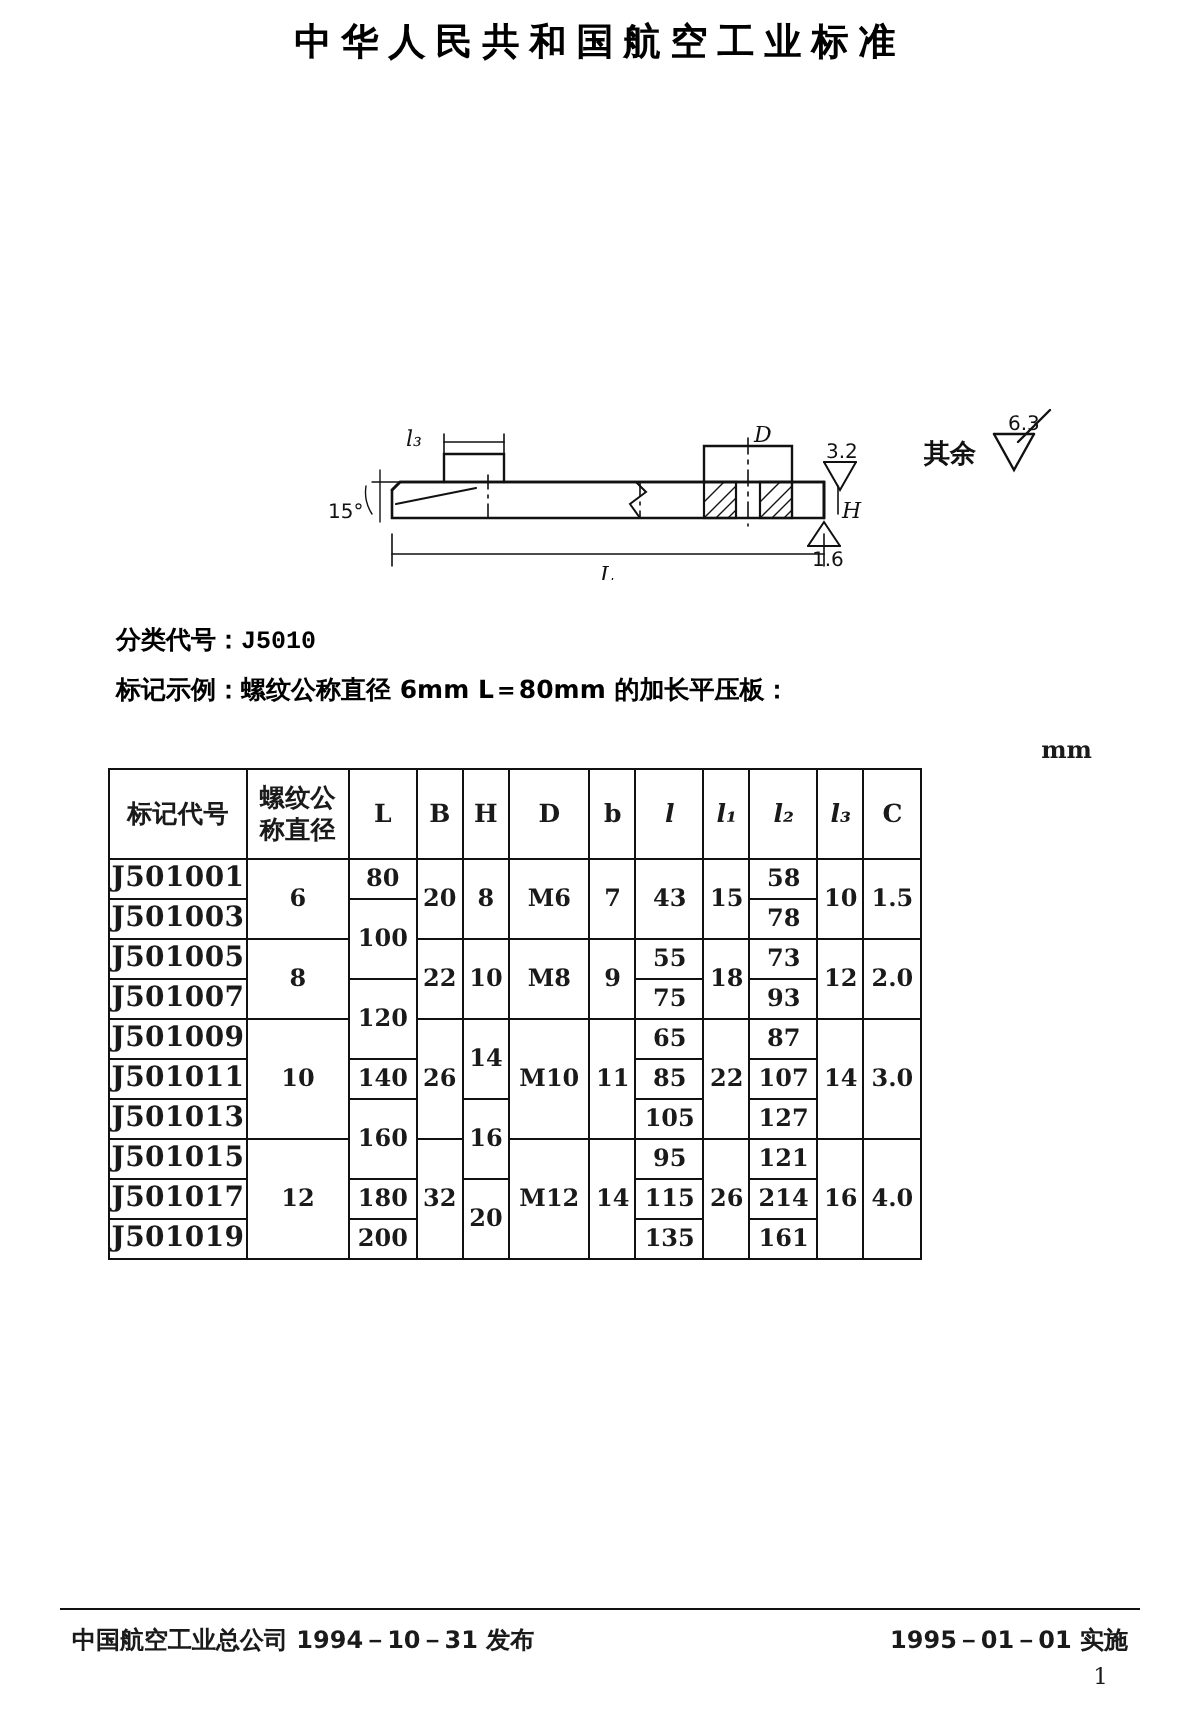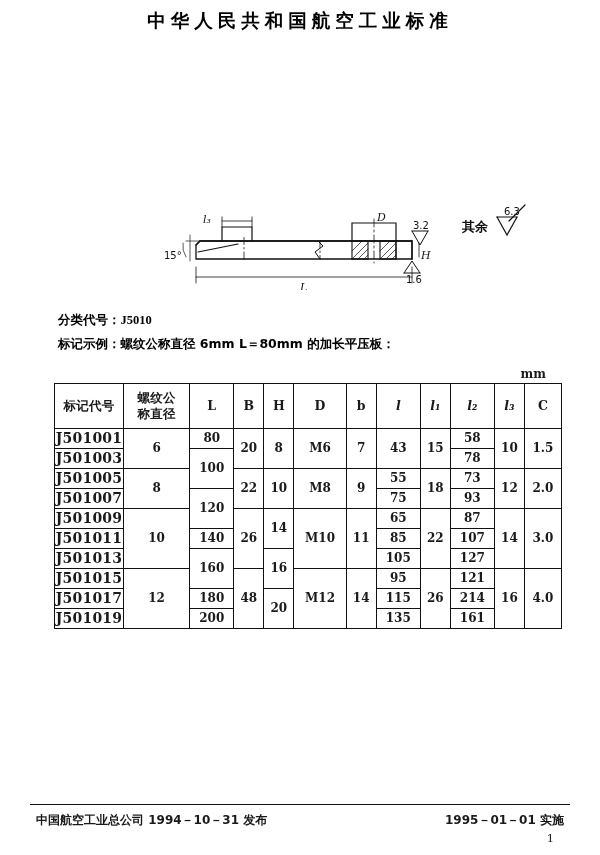--- a/index.html
+++ b/index.html
@@ -60,37 +60,37 @@
 
   
   .notes {
     margin: 18px 0 0 58px;
     font-size: 12.5px;
     line-height: 1.95;
     font-weight: bold;
     color: #000;
   }
   .notes .ind { padding-left: 40px; }
-  .notes .lat { font-family: Liberation Serif, serif; margin-top: 45px; }
+  .notes .lat { font-family: Liberation Mono, monospace; margin-top: 45px; }
 
   
   .unit-label {
     text-align: right;
     margin: 10px 54px 2px 0;
     font-size: 12px;
     font-family: "DejaVu Serif", "Liberation Serif", serif;
     font-weight: bold;
   }
   .table-wrap {
     margin: 0 auto;
     width: 492px;
   }
   table.spec {
     border-collapse: collapse;
-    width: 508px;
+    width: 407px;
     font-size: 12px;
     font-family: "DejaVu Serif", "Liberation Serif", serif;
   }
   table.spec th, table.spec td {
     border: 1px solid #111;
     text-align: center;
     vertical-align: middle;
     padding: 0;
     height: 19px;
     font-weight: bold;
@@ -362,21 +362,21 @@
       <td class="code">J501013</td>
       <td rowspan="2">160</td>
       <td rowspan="2">16</td>
       <td>105</td>
       <td>127</td>
     </tr>
 
     <tr>
       <td class="code">J501015</td>
       <td rowspan="3">12</td>
-      <td rowspan="3">48</td>
+      <td rowspan="3">32</td>
       <td rowspan="3">M12</td>
       <td rowspan="3">14</td>
       <td>95</td>
       <td rowspan="3">26</td>
       <td>121</td>
       <td rowspan="3">16</td>
       <td rowspan="3">4.0</td>
     </tr>
 
     <tr>

